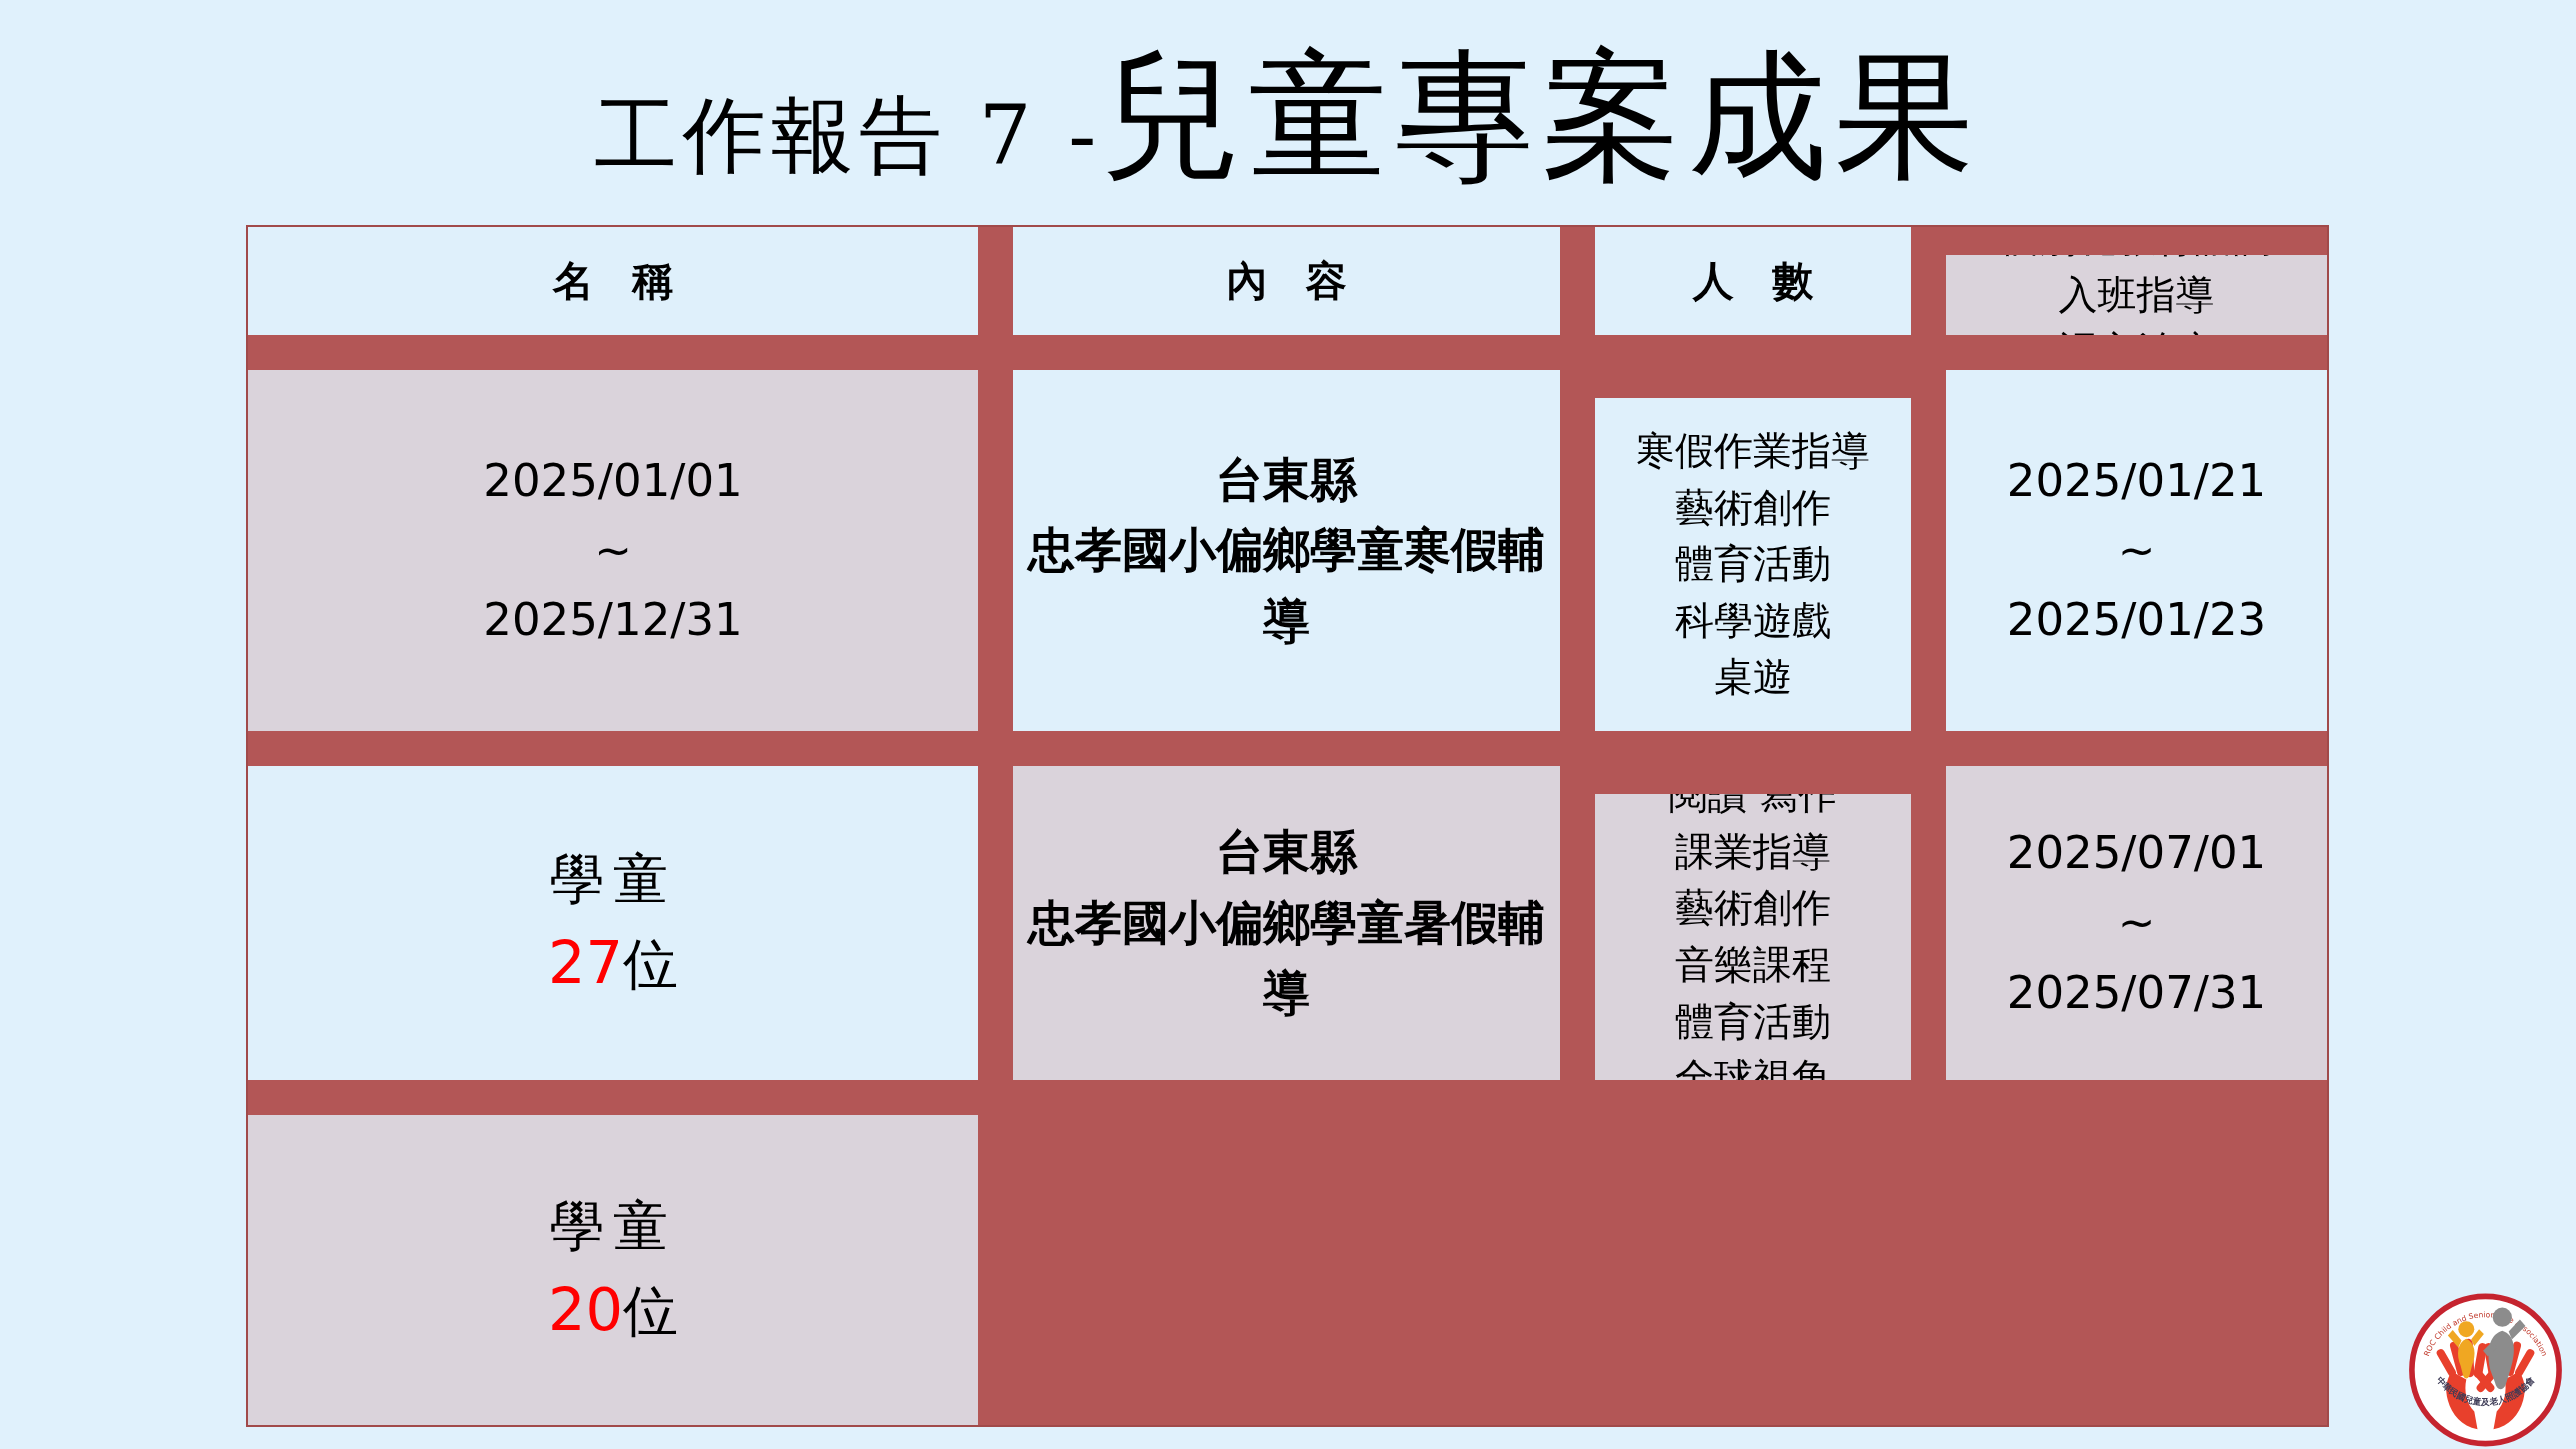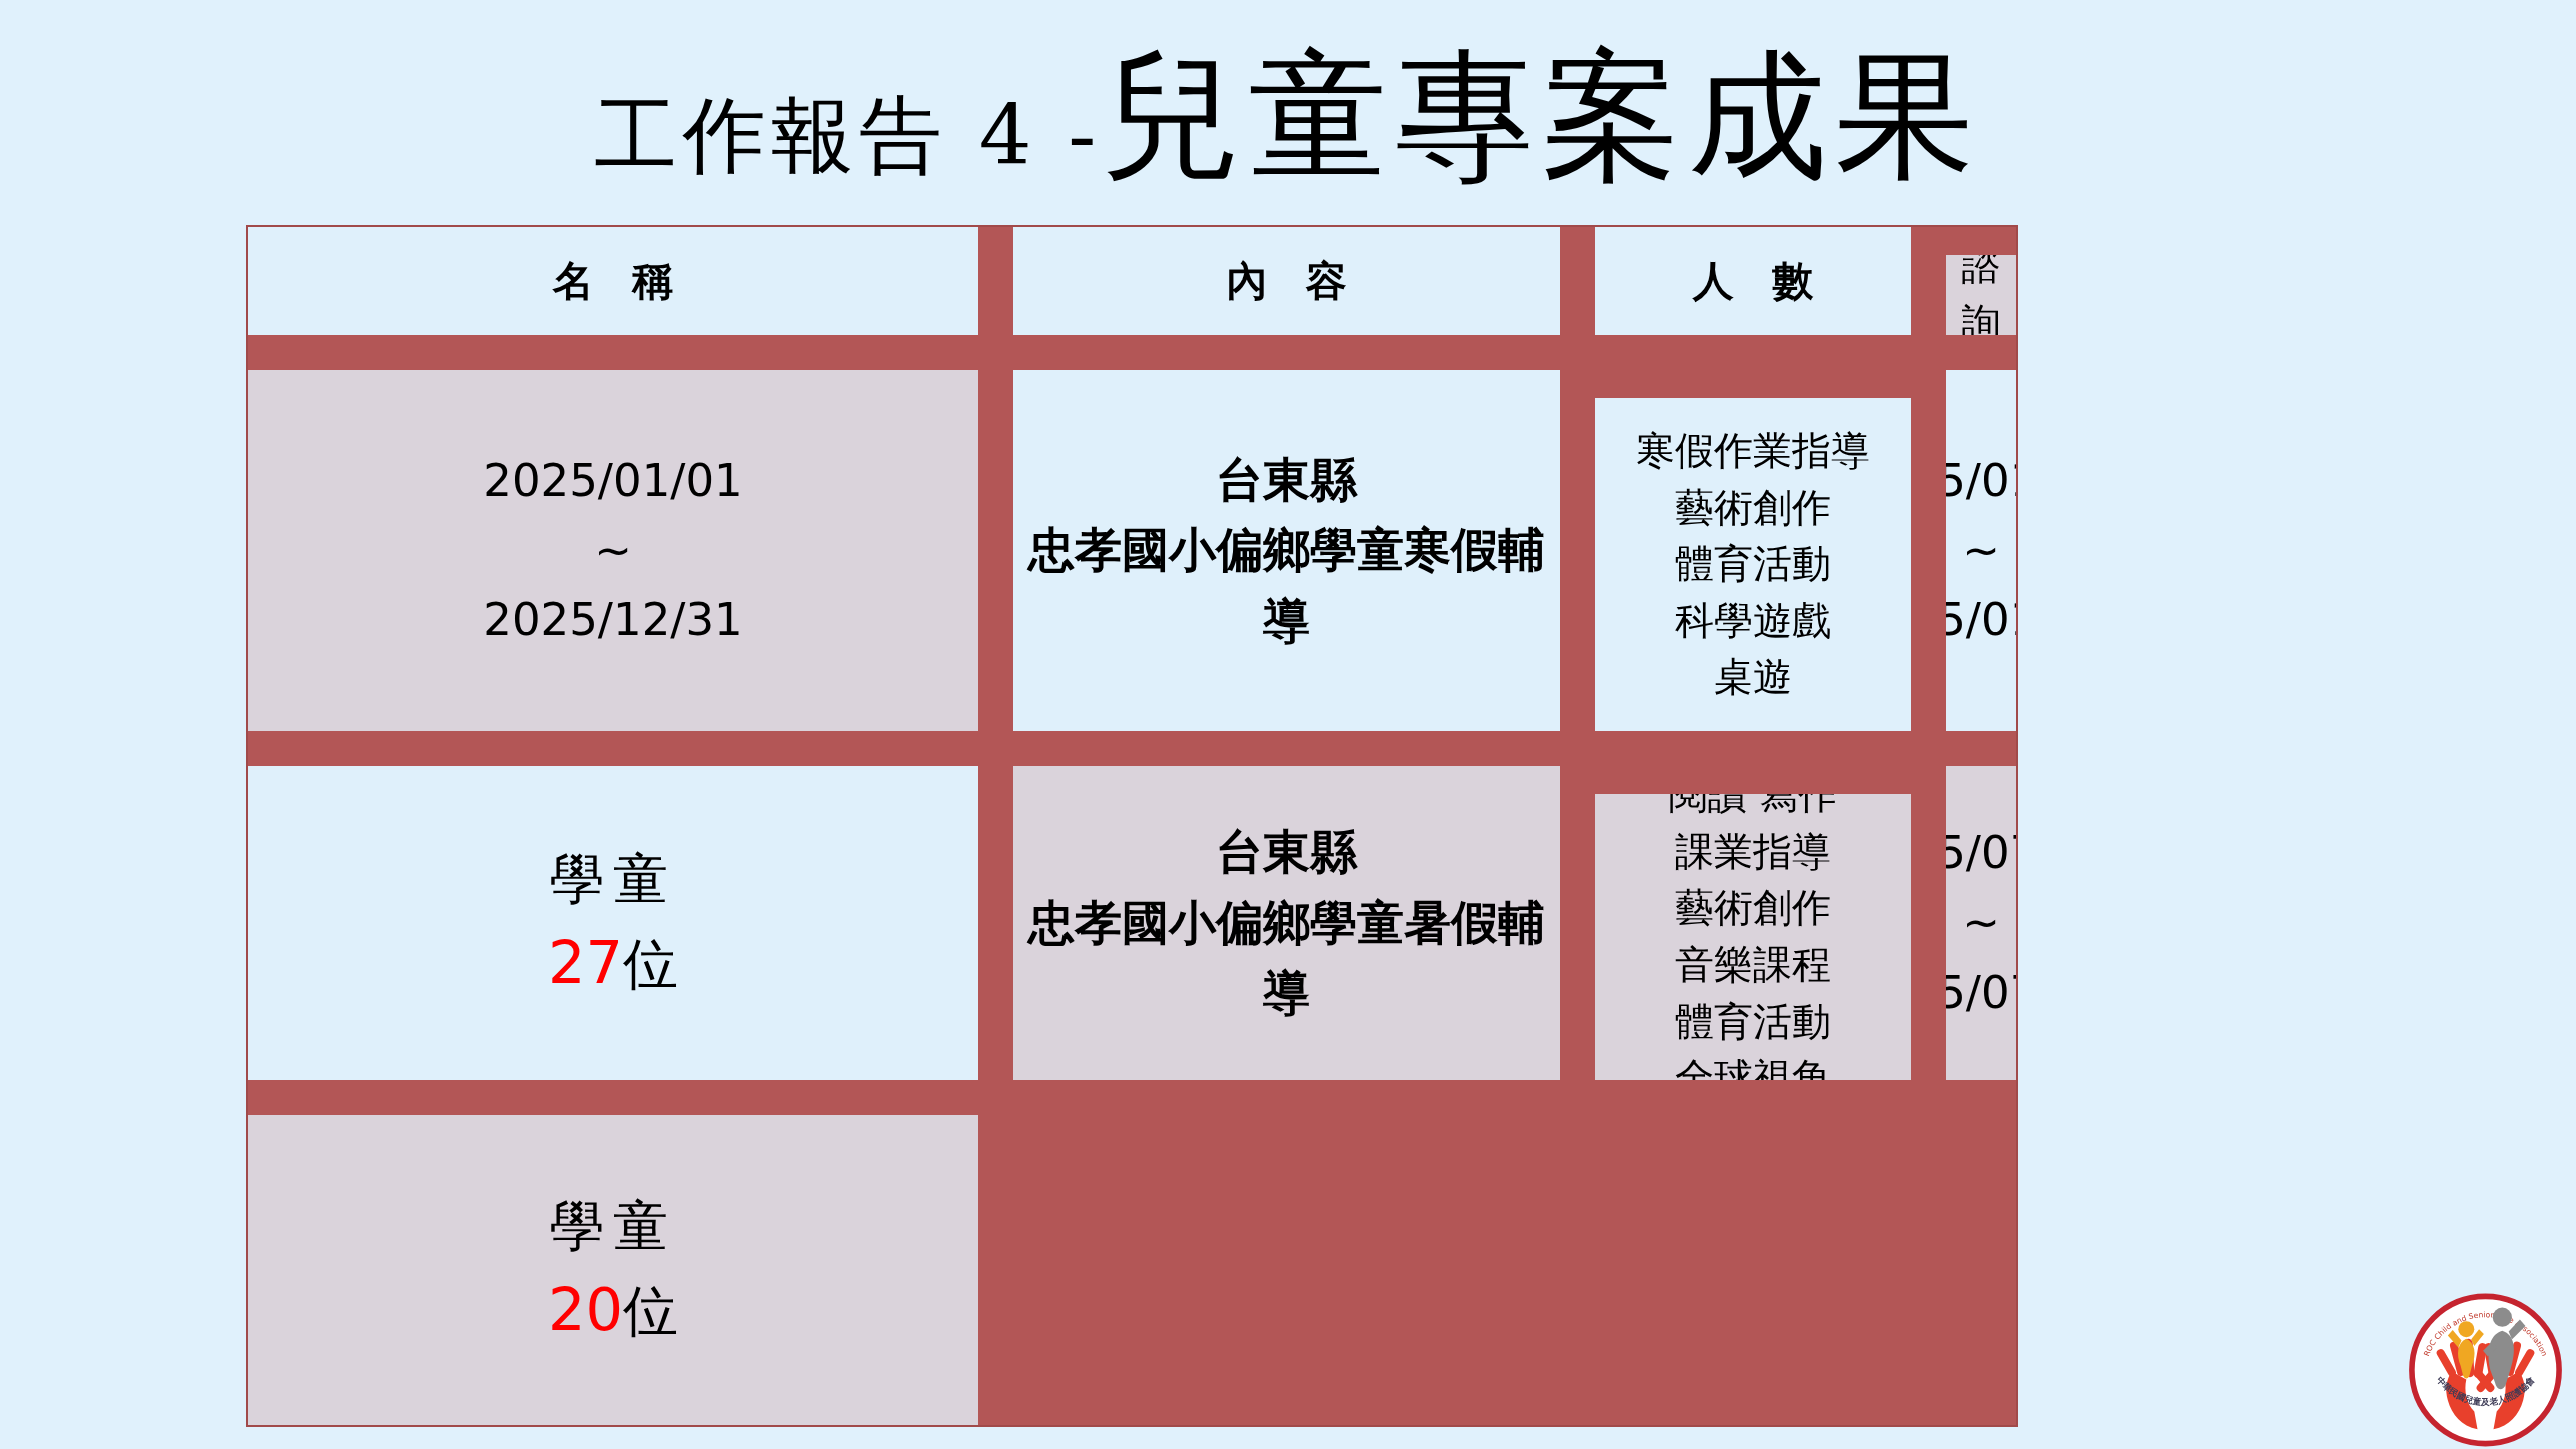--- a/index.html
+++ b/index.html
@@ -18,21 +18,21 @@
     display:flex;justify-content:center;align-items:baseline;
     font-family:"DejaVu Serif","Liberation Serif",serif;
     white-space:nowrap;
   }
   .title-prefix{font-size:83px;letter-spacing:5.2px;}
   .title-main{font-size:139px;letter-spacing:7.7px;}
 
   
   .report-table{
     position:absolute;left:246px;top:225px;
-    width:1772px;height:1202px;
+    width:2083px;height:1202px;
     box-sizing:border-box;
     border:2.6px solid #a14a4a;
     background:#b35656;            
     display:grid;
     grid-template-columns:730px 547px 316px 1fr;
     grid-template-rows:108px 361px 314px 1fr;
     column-gap:2.6px;row-gap:5.2px;gap:35px;
   }
   .cell{
     display:flex;flex-direction:column;
@@ -61,21 +61,21 @@
 
   
   .logo{position:absolute;left:2403px;top:1290px;width:165px;height:160px;}
 </style>
 </head>
 <body>
 
 <div class="slide">
 
   <div class="title">
-    <span class="title-prefix">工作報告 4 - </span>
+    <span class="title-prefix">工作報告 7 - </span>
     <span class="title-main">兒童專案成果</span>
   </div>
 
   <div class="report-table">
 
     <div class="cell header-cell bg-blue">名 稱</div>
     <div class="cell header-cell bg-blue">內 容</div>
     <div class="cell header-cell bg-blue">人 數</div>
 
     <div class="cell content-cell bg-pink">6歲以下兒童復健支持

